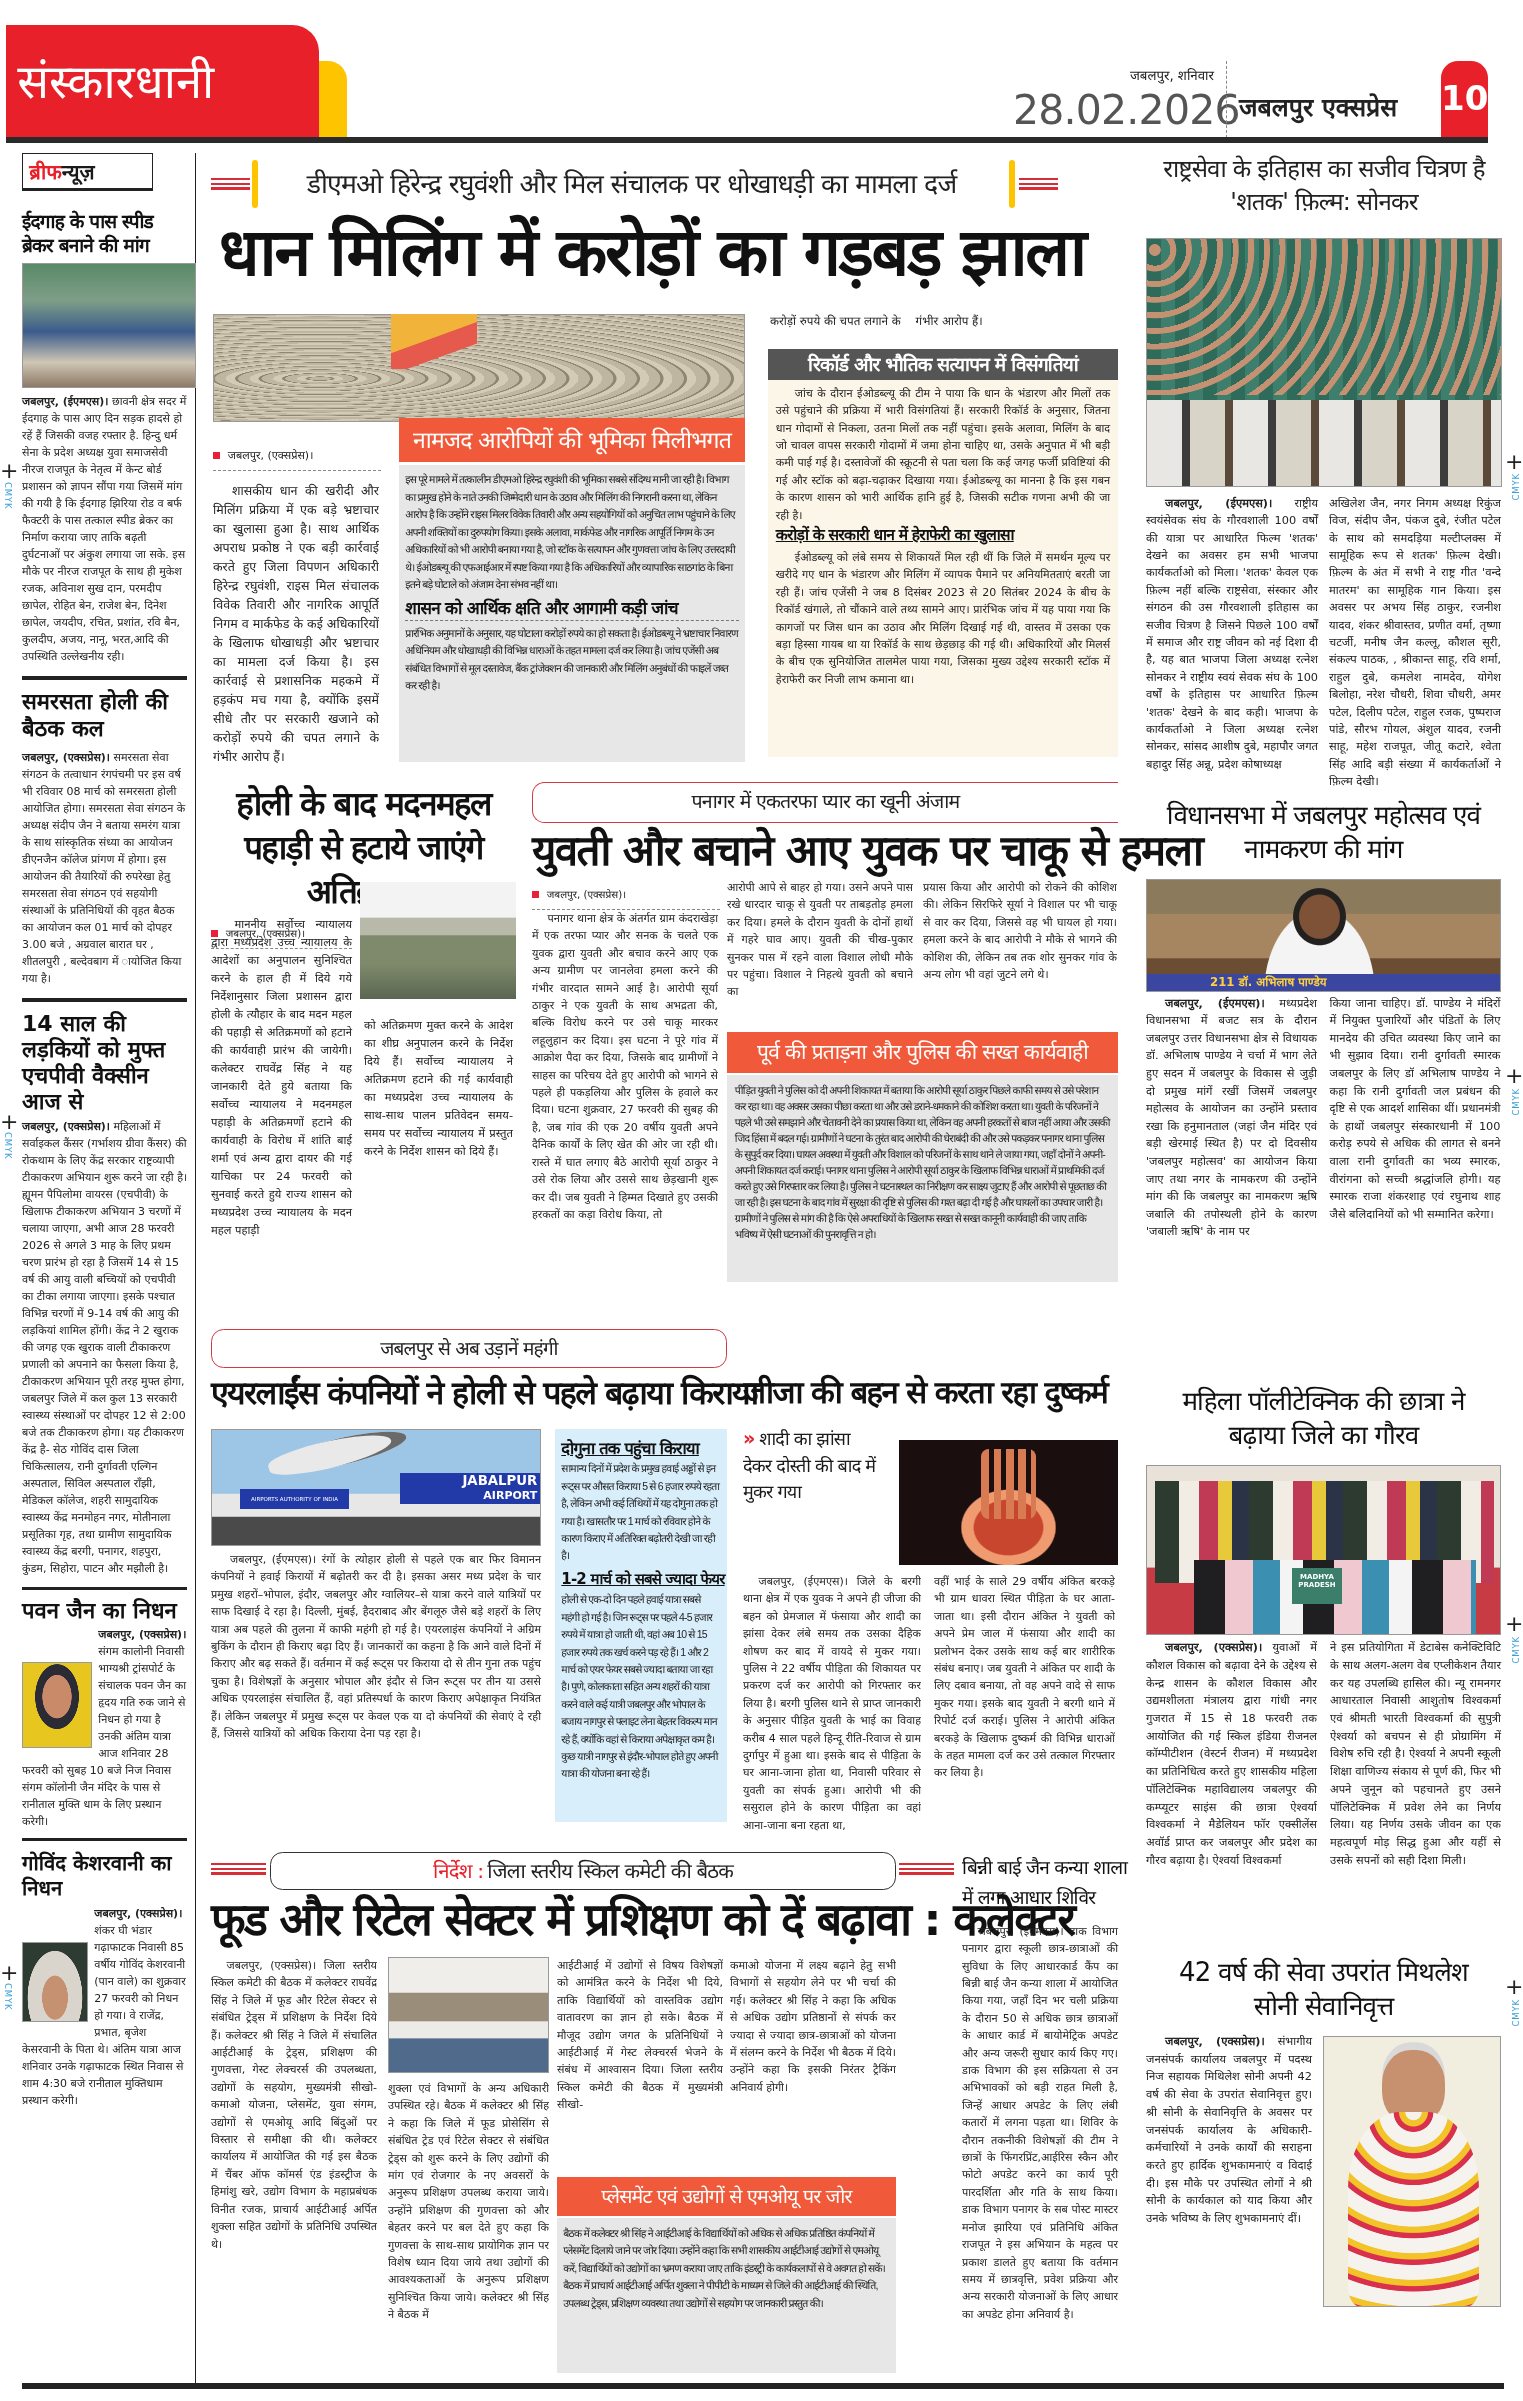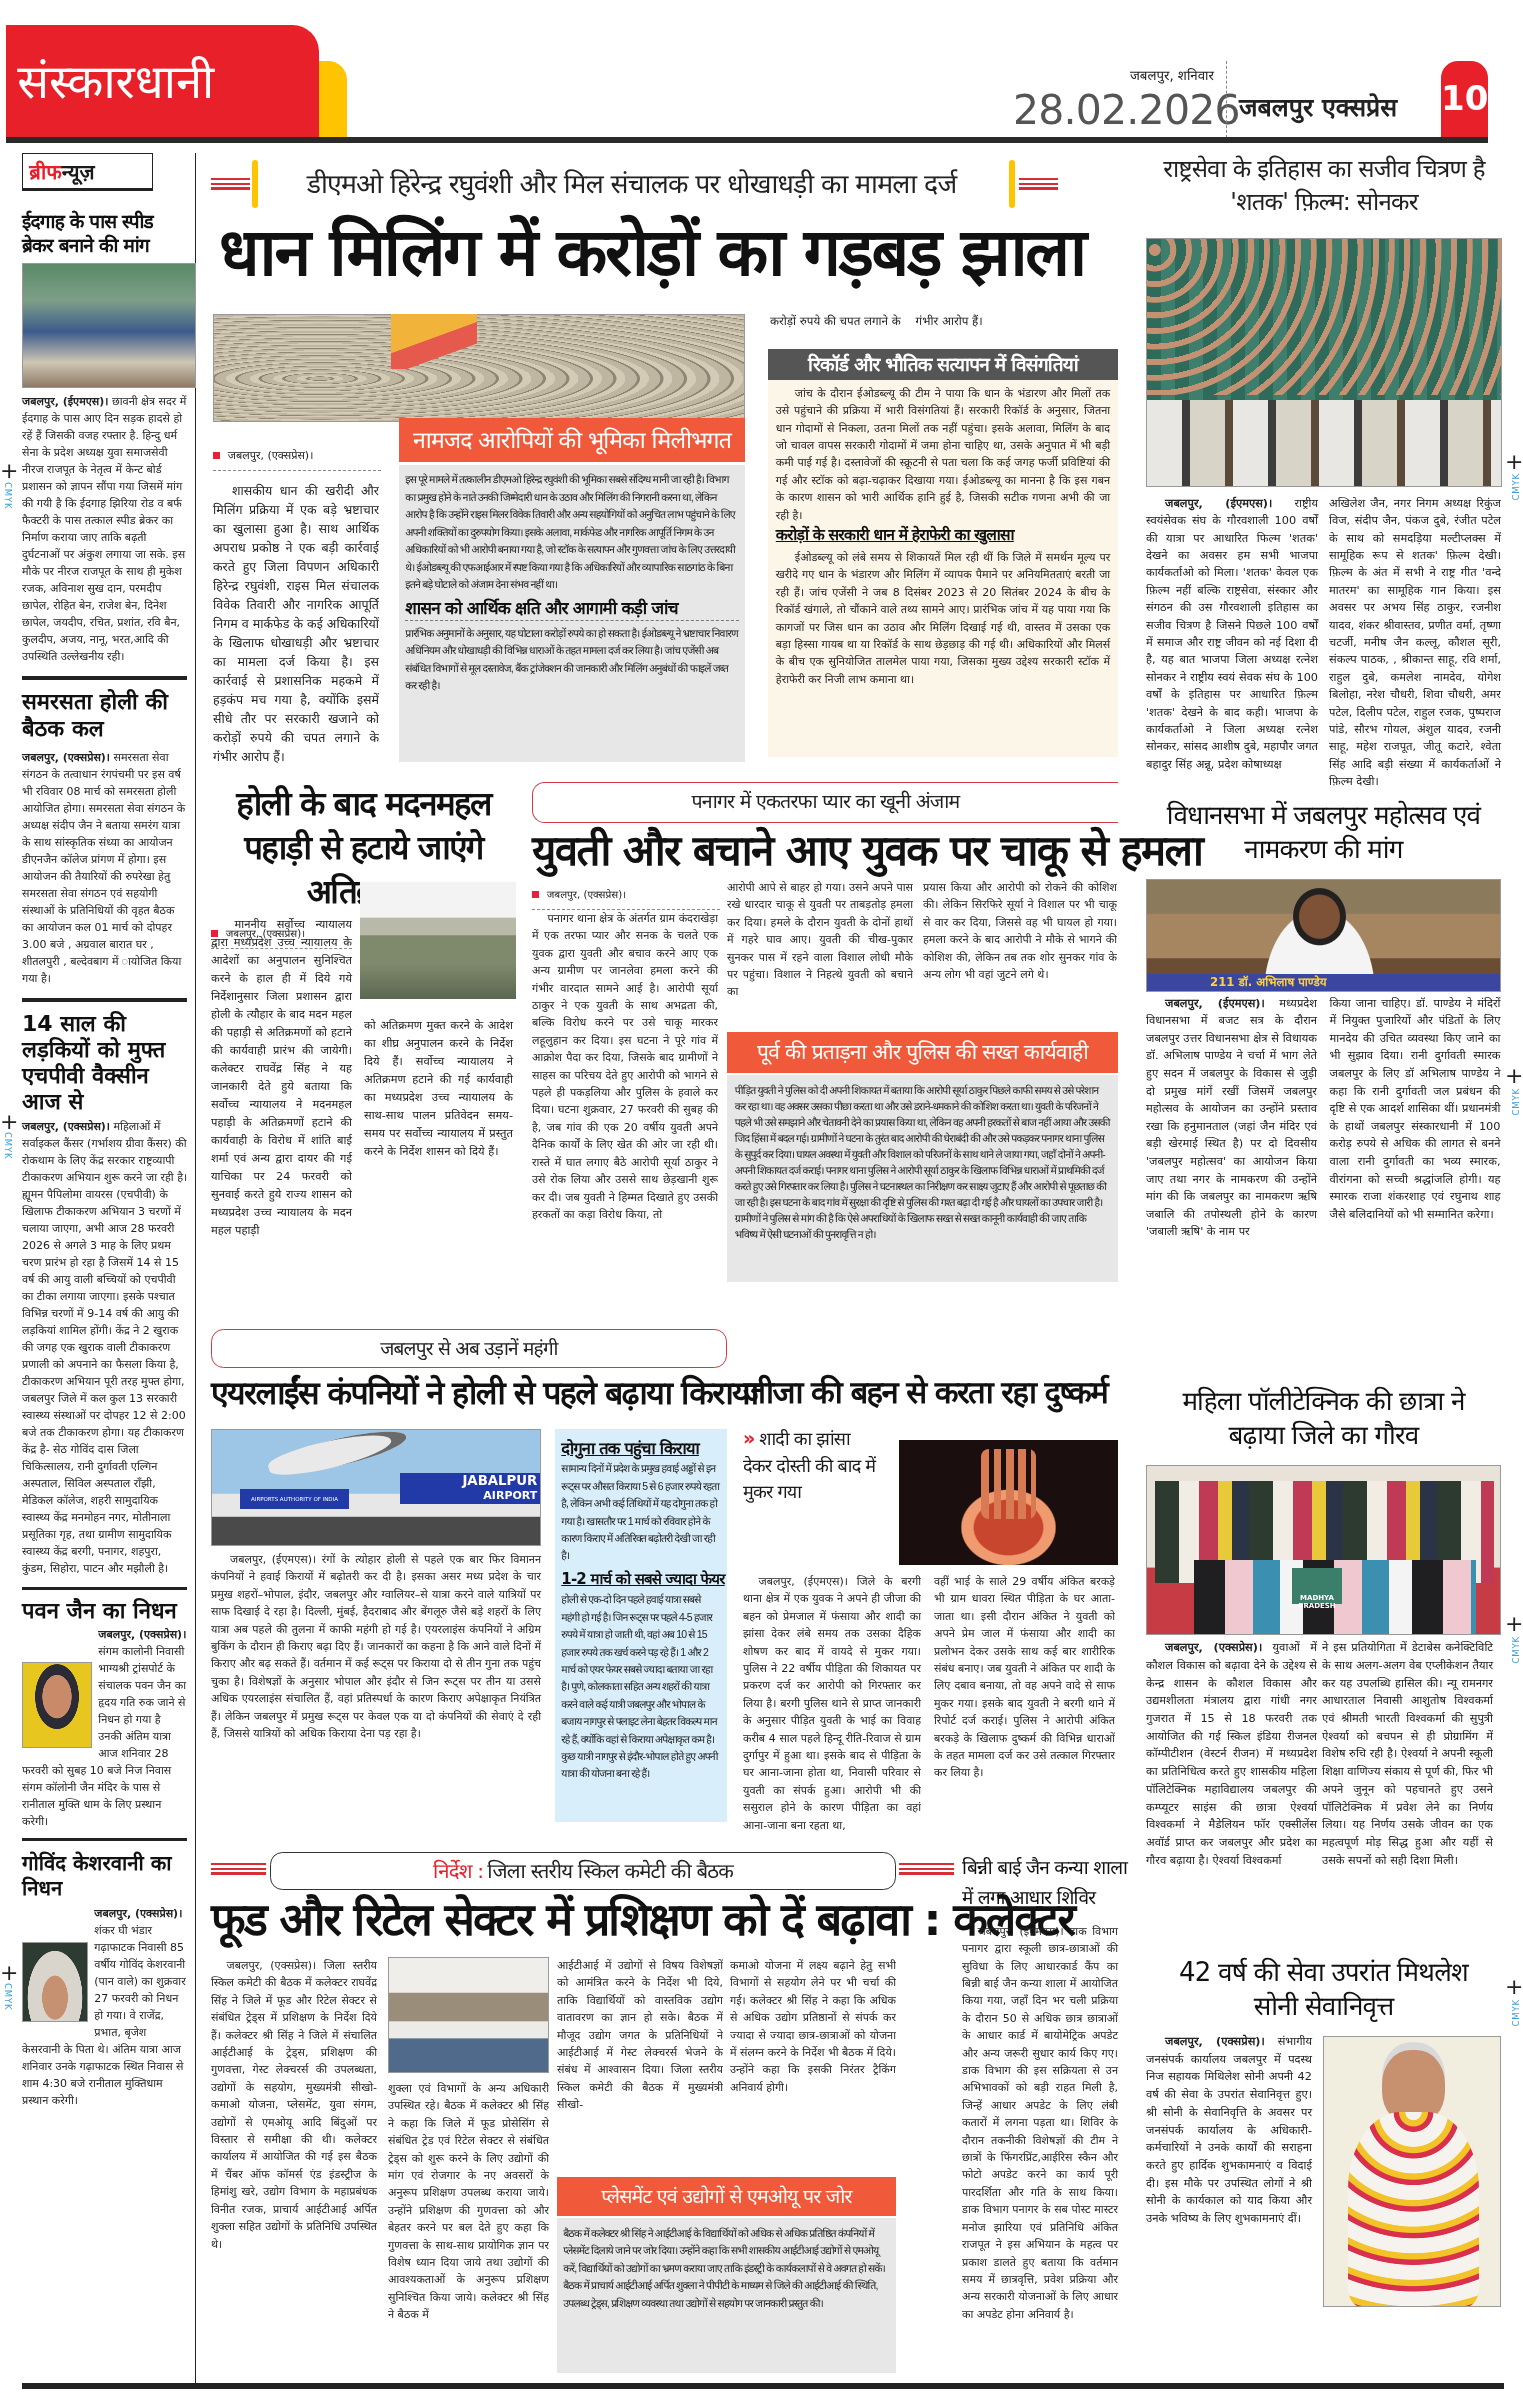--- a/index.html
+++ b/index.html
@@ -217,23 +217,23 @@
   </div>
   <p class="body sm abs" data-name="jija-col1" style="left:0;top:244px;width:178px;font-size:11px;line-height:17.4px;text-indent:15.6px;height:258px;overflow:hidden"><span data-name="jija-dateline">जबलपुर, (ईएमएस)।</span> <span data-name="jija-text-1">जिले के बरगी थाना क्षेत्र में एक युवक ने अपने ही जीजा की बहन को प्रेमजाल में फंसाया और शादी का झांसा देकर लंबे समय तक उसका दैहिक शोषण कर बाद में वायदे से मुकर गया। पुलिस ने 22 वर्षीय पीड़िता की शिकायत पर प्रकरण दर्ज कर आरोपी को गिरफ्तार कर लिया है। बरगी पुलिस थाने से प्राप्त जानकारी के अनुसार पीड़ित युवती के भाई का विवाह करीब 4 साल पहले हिन्दू रीति-रिवाज से ग्राम दुर्गापुर में हुआ था। इसके बाद से पीड़िता के घर आना-जाना होता था, निवासी परिवार से युवती का संपर्क हुआ। आरोपी भी की ससुराल होने के कारण पीड़िता का वहां आना-जाना बना रहता था,</span></p>
   <p class="body sm abs" data-name="jija-col2" style="left:191px;top:244px;width:181px;font-size:11px;line-height:17.4px;height:258px;overflow:hidden">वहीं भाई के साले 29 वर्षीय अंकित बरकड़े भी ग्राम धावरा स्थित पीड़िता के घर आता-जाता था। इसी दौरान अंकित ने युवती को अपने प्रेम जाल में फंसाया और शादी का प्रलोभन देकर उसके साथ कई बार शारीरिक संबंध बनाए। जब युवती ने अंकित पर शादी के लिए दबाव बनाया, तो वह अपने वादे से साफ मुकर गया। इसके बाद युवती ने बरगी थाने में रिपोर्ट दर्ज कराई। पुलिस ने आरोपी अंकित बरकड़े के खिलाफ दुष्कर्म की विभिन्न धाराओं के तहत मामला दर्ज कर उसे तत्काल गिरफ्तार कर लिया है।</p>
 </div>
 
 <div class="abs" data-name="polytechnic-story" style="left:1146px;top:1384px;width:355px;height:532px">
   <div class="head-black" data-name="polytechnic-headline" style="font-weight:normal;font-size:26px;line-height:34px;text-align:center;letter-spacing:-0.8px;padding:0 7.8px">महिला पॉलीटेक्निक की छात्रा ने बढ़ाया जिले का गौरव</div>
   <div class="photo" data-name="polytechnic-photo-group" style="position:relative;margin-top:12.5px;width:355px;height:170px;background:linear-gradient(180deg,#e8e2d8 0 60%,#c63b44 61%)">
     <div data-name="photo-standing-row" style="position:absolute;left:7.8px;top:15.6px;width:339px;height:102px;background:repeating-linear-gradient(90deg,#2c3a30 0 23.5px,#f1ece4 23.5px 44px,#c13a55 44px 63px,#e8c93a 63px 77px,#2b3346 77px 94px)"></div>
     <div data-name="photo-sitting-row" style="position:absolute;left:47px;top:94px;width:282px;height:75px;background:repeating-linear-gradient(90deg,#1f1f22 0 31px,#f0c8d0 31px 59px,#3b8fb0 59px 86px,#f4f4f4 86px 109px)"></div>
-    <div data-name="photo-state-sign" style="position:absolute;left:145px;top:102px;width:50px;height:36px;background:#3b7e6a;color:#fff;font-size:7px;font-weight:bold;text-align:center;padding-top:26px">MADHYA PRADESH</div>
-  </div>
-  <div data-name="polytechnic-body" style="display:flex;gap:5px;margin-top:4.7px">
+    <div data-name="photo-state-sign" style="position:absolute;left:145px;top:102px;width:50px;height:36px;background:#3b7e6a;color:#fff;font-size:7px;font-weight:bold;text-align:center;padding-top:5px">MADHYA PRADESH</div>
+  </div>
+  <div data-name="polytechnic-body" style="display:flex;gap:13px;margin-top:4.7px">
     <p class="body sm" data-name="polytechnic-col1" style="width:171px;text-indent:19px;font-size:11.3px;line-height:17.7px"><b data-name="polytechnic-dateline">जबलपुर, (एक्सप्रेस)।</b> <span data-name="polytechnic-text-1">युवाओं में कौशल विकास को बढ़ावा देने के उद्देश्य से केन्द्र शासन के कौशल विकास और उद्यमशीलता मंत्रालय द्वारा गांधी नगर गुजरात में 15 से 18 फरवरी तक आयोजित की गई स्किल इंडिया रीजनल कॉम्पीटीशन (वेस्टर्न रीजन) में मध्यप्रदेश का प्रतिनिधित्व करते हुए शासकीय महिला पॉलिटेक्निक महाविद्यालय जबलपुर की कम्प्यूटर साइंस की छात्रा ऐश्वर्या विश्वकर्मा ने मैडेलियन फॉर एक्सीलेंस अवॉर्ड प्राप्त कर जबलपुर और प्रदेश का गौरव बढ़ाया है। ऐश्वर्या विश्वकर्मा</span></p>
     <p class="body sm" data-name="polytechnic-col2" style="width:171px;font-size:11.3px;line-height:17.7px">ने इस प्रतियोगिता में डेटाबेस कनेक्टिविटि के साथ अलग-अलग वेब एप्लीकेशन तैयार कर यह उपलब्धि हासिल की। न्यू रामनगर आधारताल निवासी आशुतोष विश्वकर्मा एवं श्रीमती भारती विश्वकर्मा की सुपुत्री ऐश्वर्या को बचपन से ही प्रोग्रामिंग में विशेष रुचि रही है। ऐश्वर्या ने अपनी स्कूली शिक्षा वाणिज्य संकाय से पूर्ण की, फिर भी अपने जुनून को पहचानते हुए उसने पॉलिटेक्निक में प्रवेश लेने का निर्णय लिया। यह निर्णय उसके जीवन का एक महत्वपूर्ण मोड़ सिद्ध हुआ और यहीं से उसके सपनों को सही दिशा मिली।</p>
   </div>
 </div>
 
 <div class="abs" data-name="skill-story" style="left:211px;top:1852px;width:907px;height:532px">
   <div class="abs redlines" data-name="kicker-lines-left" style="left:0;top:11px;width:55px"></div>
   <div class="abs pill" data-name="skill-kicker-pill" style="left:59px;top:0;width:626px;height:38px;border-color:#333;border-width:0.8px">
     <span data-name="skill-kicker-red" style="color:#e8202a;font-size:20.3px;line-height:36px;letter-spacing:-0.8px">निर्देश :</span>
     <span data-name="skill-kicker" style="font-size:20.3px;line-height:36px;letter-spacing:-0.8px">जिला स्तरीय स्किल कमेटी की बैठक</span>

